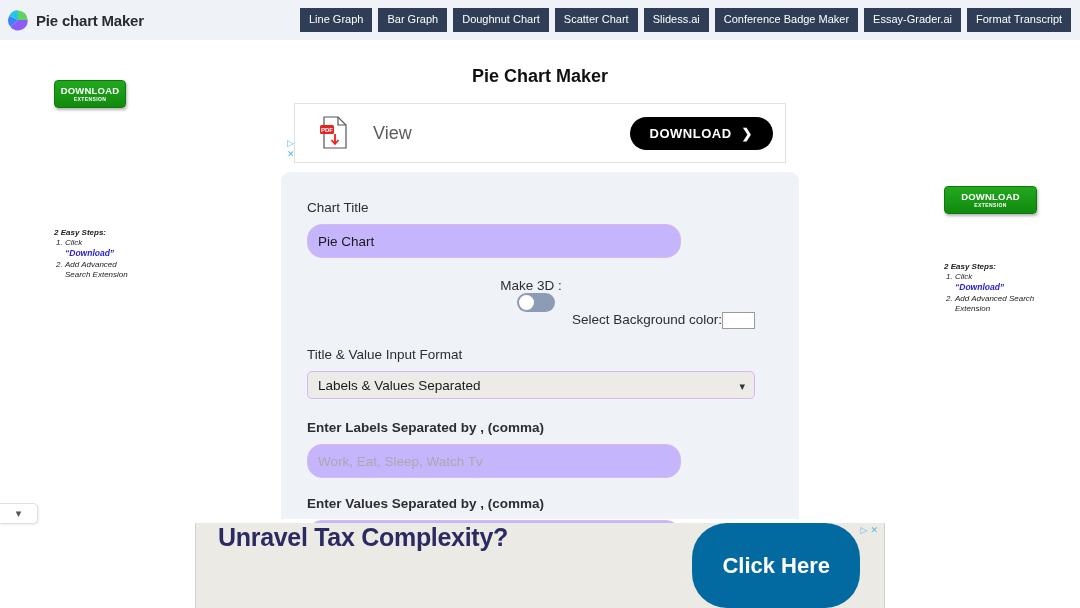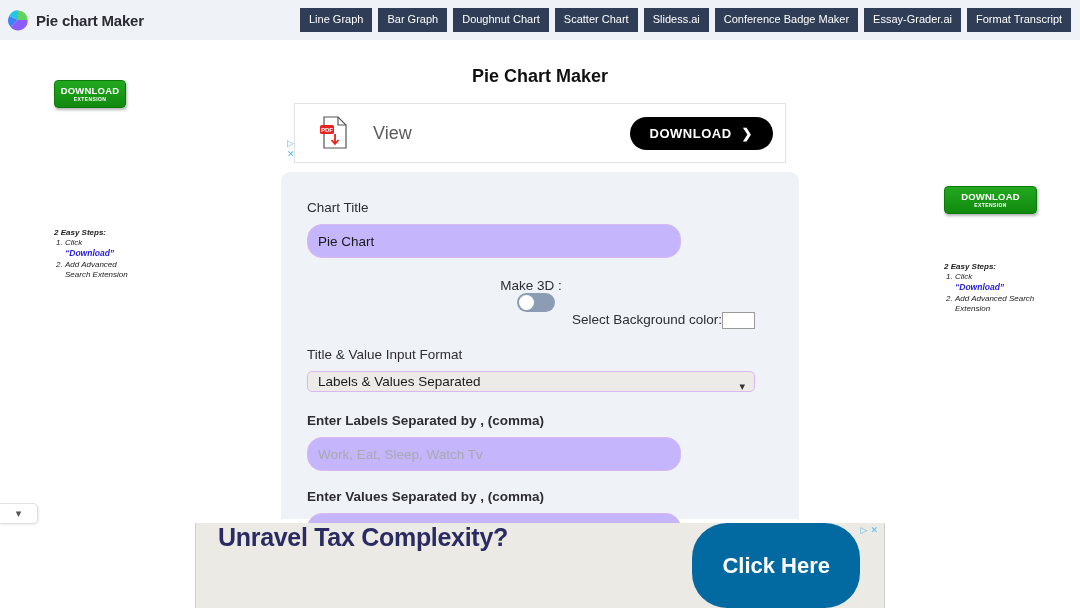--- a/index.html
+++ b/index.html
@@ -114,21 +114,21 @@
     background: #ffffff;
   }
   .bg-wrap { margin-left: auto; display: flex; align-items: flex-start; }
   .bg-label { font-size: 13.5px; color: #2d2d33; }
   .color-swatch {
     width: 33px; height: 17px; background: #ffffff;
     border: 1px solid #9a9a9a; cursor: pointer;
   }
 
   .select-box {
-    width: 448px; height: 21px;
+    width: 448px; height: 28px;
     border: 1px solid #d9b8ef; border-radius: 5px;
     background: #edebe8; padding: 0 10px;
     font-size: 13.5px; color: #1a1a1a;
     font-family: "Liberation Sans", sans-serif;
     appearance: none; -webkit-appearance: none;
     cursor: pointer; outline: none;
   }
   .select-wrap { position: relative; width: 448px; }
   .select-arrow {
     position: absolute; right: 10px; top: 9px;

